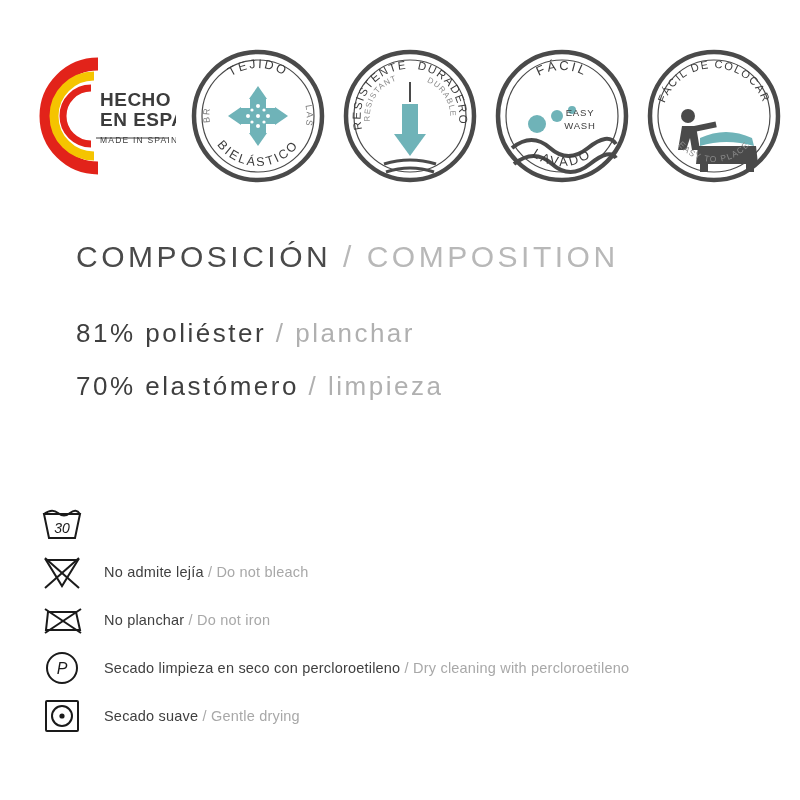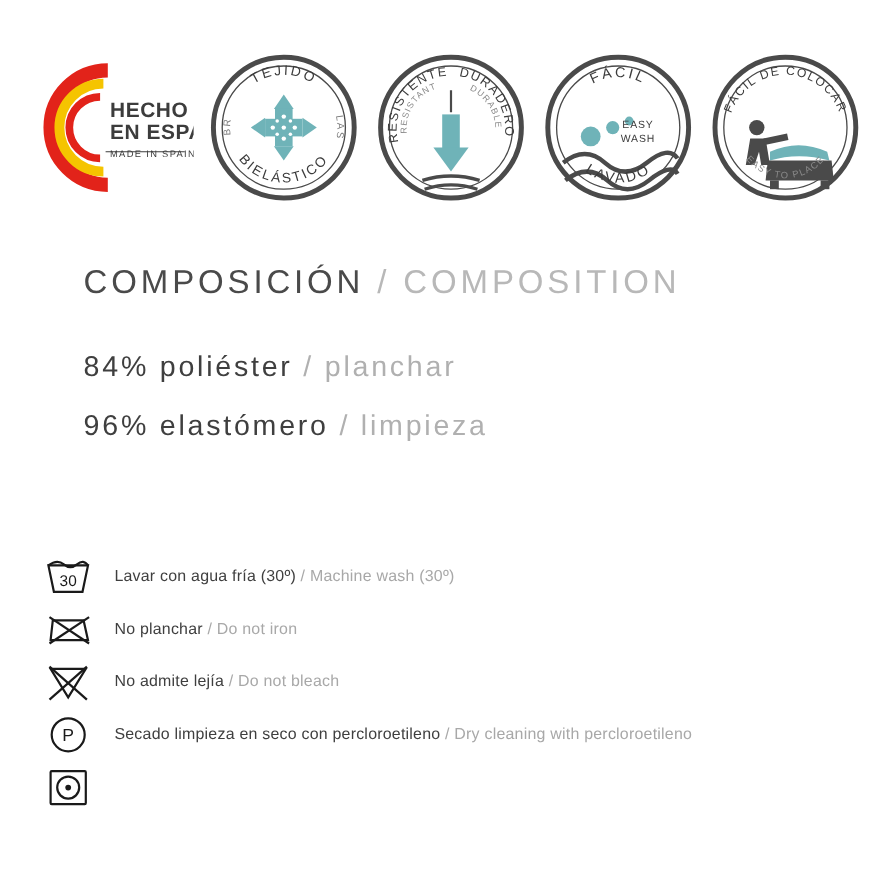--- a/index.html
+++ b/index.html
@@ -76,20 +76,21 @@
     display: flex;
     align-items: center;
     height: 48px;
   }
   .care-icon {
     width: 54px;
     flex: 0 0 54px;
     display: flex;
     align-items: center;
     justify-content: flex-start;
+    font-style: italic;
   }
   .care-text {
     font-size: 14.5px;
     color: #3f3f3f;
     letter-spacing: 0.2px;
     white-space: nowrap;
     padding-left: 10px;
   }
   .care-text .sep, .care-text .en {
     color: #a8a8a8;
@@ -254,83 +255,83 @@
     </svg>
   </div>
 </div>
 
 <div class="composition">
   <div class="comp-title">
     <span>COMPOSICIÓN</span><span class="sep"> / </span><span class="en">COMPOSITION</span>
   </div>
 
   <div class="comp-line first">
-    <span>84% poliéster</span><span class="sep"> / </span><span class="en">planchar</span>
+    <span>81% poliéster</span><span class="sep"> / </span><span class="en">planchar</span>
   </div>
 
   <div class="comp-line">
-    <span>96% elastómero</span><span class="sep"> / </span><span class="en">limpieza</span>
+    <span>70% elastómero</span><span class="sep"> / </span><span class="en">limpieza</span>
   </div>
 </div>
 
 <div class="care-list">
 
   <div class="care-row">
     <div class="care-icon">
       <svg width="44" height="36" viewBox="0 0 44 36">
         <path d="M4 8 L40 8 L35 32 L9 32 Z" fill="none" stroke="#1a1a1a" stroke-width="2"></path>
         <path d="M4 8 Q12 2 18 7 Q24 12 30 7 Q36 2 40 8" fill="none" stroke="#1a1a1a" stroke-width="2"></path>
         <text x="22" y="27" font-family="'Liberation Sans', sans-serif" font-size="14" fill="#1a1a1a" text-anchor="middle">30</text>
       </svg>
     </div>
+  </div>
+
+  <div class="care-row">
+    <div class="care-icon">
+      <svg width="44" height="36" viewBox="0 0 44 36">
+        <path d="M6 6 L38 6 L22 32 Z" fill="none" stroke="#1a1a1a" stroke-width="2"></path>
+        <line x1="5" y1="4" x2="39" y2="34" stroke="#1a1a1a" stroke-width="2"></line>
+        <line x1="39" y1="4" x2="5" y2="34" stroke="#1a1a1a" stroke-width="2"></line>
+      </svg>
+    </div>
     <div class="care-text">
-      <span>Lavar con agua fría (30º)</span><span class="sep"> / </span><span class="en">Machine wash (30º)</span>
+      <span>No admite lejía</span><span class="sep"> / </span><span class="en">Do not bleach</span>
     </div>
   </div>
 
   <div class="care-row">
     <div class="care-icon">
       <svg width="44" height="36" viewBox="0 0 44 36">
         <path d="M8 10 L36 10 L40 28 L6 28 Z" fill="none" stroke="#1a1a1a" stroke-width="2"></path>
         <line x1="5" y1="7" x2="41" y2="31" stroke="#1a1a1a" stroke-width="2"></line>
         <line x1="41" y1="7" x2="5" y2="31" stroke="#1a1a1a" stroke-width="2"></line>
       </svg>
     </div>
     <div class="care-text">
       <span>No planchar</span><span class="sep"> / </span><span class="en">Do not iron</span>
     </div>
   </div>
 
   <div class="care-row">
     <div class="care-icon">
       <svg width="44" height="36" viewBox="0 0 44 36">
-        <path d="M6 6 L38 6 L22 32 Z" fill="none" stroke="#1a1a1a" stroke-width="2"></path>
-        <line x1="5" y1="4" x2="39" y2="34" stroke="#1a1a1a" stroke-width="2"></line>
-        <line x1="39" y1="4" x2="5" y2="34" stroke="#1a1a1a" stroke-width="2"></line>
-      </svg>
-    </div>
-    <div class="care-text">
-      <span>No admite lejía</span><span class="sep"> / </span><span class="en">Do not bleach</span>
-    </div>
-  </div>
-
-  <div class="care-row">
-    <div class="care-icon">
-      <svg width="44" height="36" viewBox="0 0 44 36">
         <circle cx="22" cy="18" r="15" fill="none" stroke="#1a1a1a" stroke-width="2"></circle>
         <text x="22" y="24" font-family="'Liberation Sans', sans-serif" font-size="16" fill="#1a1a1a" text-anchor="middle">P</text>
       </svg>
     </div>
     <div class="care-text">
       <span>Secado limpieza en seco con percloroetileno</span><span class="sep"> / </span><span class="en">Dry cleaning with percloroetileno</span>
     </div>
   </div>
 
   <div class="care-row">
     <div class="care-icon">
       <svg width="44" height="36" viewBox="0 0 44 36">
         <rect x="6" y="3" width="32" height="30" rx="1" fill="none" stroke="#1a1a1a" stroke-width="2"></rect>
         <circle cx="22" cy="18" r="10" fill="none" stroke="#1a1a1a" stroke-width="2"></circle>
         <circle cx="22" cy="18" r="2.6" fill="#1a1a1a"></circle>
       </svg>
     </div>
+    <div class="care-text">
+      <span>Secado suave</span><span class="sep"> / </span><span class="en">Gentle drying</span>
+    </div>
   </div>
 </div>
 
 </body></html>

